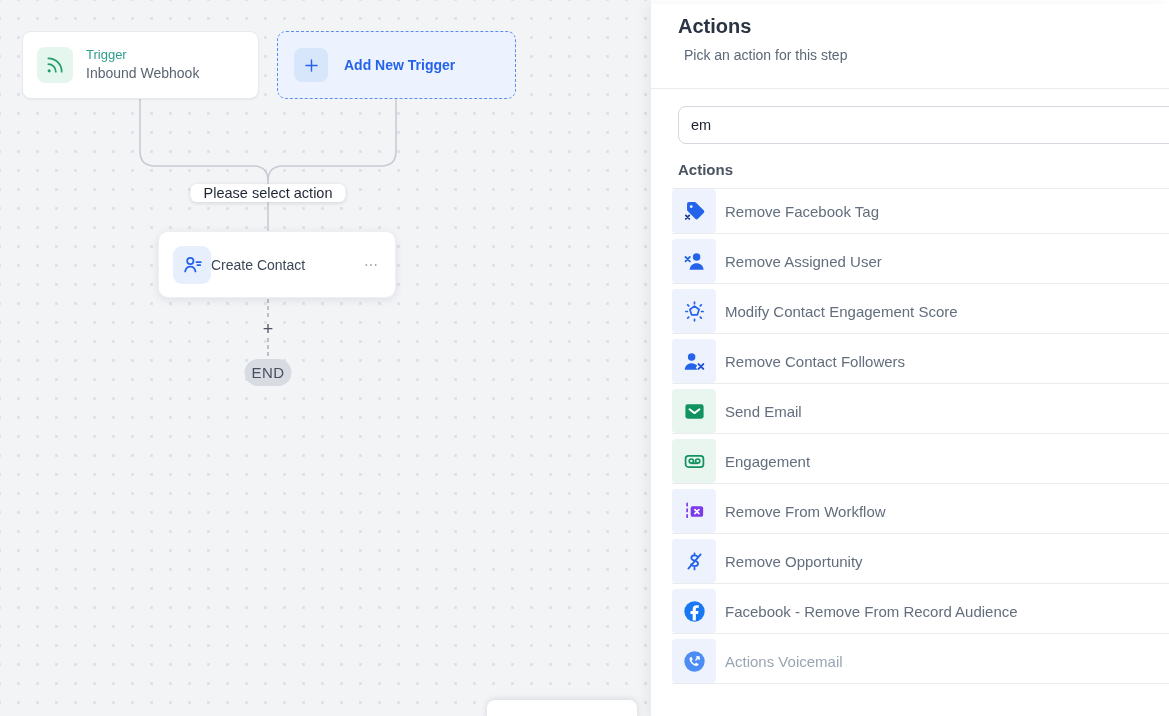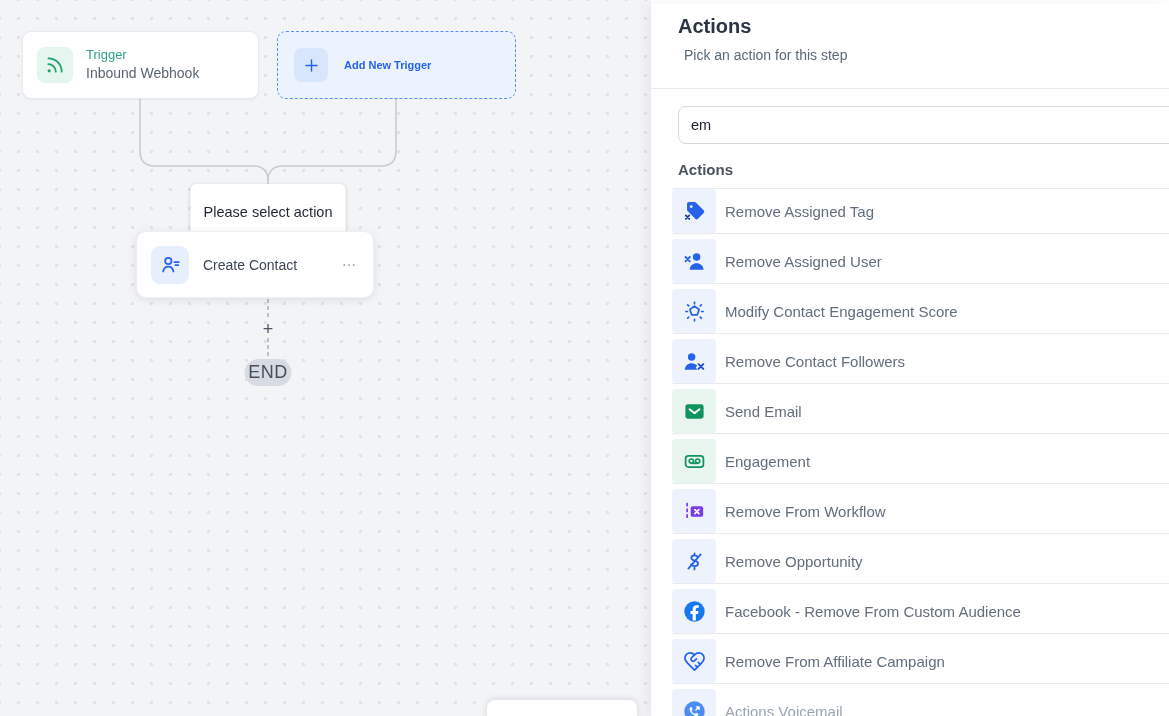--- a/index.html
+++ b/index.html
@@ -29,43 +29,43 @@
   .trigger-type{font-size:13px;color:var(--teal,#2f9e8c);}
   .trigger-name{font-size:14px;color:#5b6572;}
   .add-trigger-btn{
     position:absolute;left:277px;top:31px;width:239px;height:68px;box-sizing:border-box;
     background:#ecf3fe;border:1.5px dashed #5b8df0;border-radius:9px;
     display:flex;align-items:center;gap:16px;padding:0 16px;cursor:pointer;
   }
   .plus-tile{width:34px;height:34px;border-radius:8px;background:#d8e6fb;
     display:flex;align-items:center;justify-content:center;flex:0 0 auto;}
   .plus-tile svg{width:19px;height:19px;}
-  .add-trigger-label{font-size:11px;font-weight:bold;color:var(--accent-blue,#2563eb);}
+  .add-trigger-label{font-size:14px;font-weight:bold;color:var(--accent-blue,#2563eb);}
   .hint-label{
     position:absolute;left:268px;top:184px;transform:translateX(-50%);
     background:#fff;border-radius:6px;box-shadow:0 1px 4px rgba(16,24,40,.14);
-    padding:20px 13px;font-size:14.5px;color:#1f2633;white-space:nowrap;
-  }
-  .create-card{left:136px;top:231px;width:238px;height:67px;padding:0 14px;gap:14px;
+    padding:1px 13px;font-size:14.5px;color:#1f2633;white-space:nowrap;
+  }
+  .create-card{left:158px;top:231px;width:238px;height:67px;padding:0 14px;
     border:1px solid #edeff3;box-shadow:0 2px 8px rgba(16,24,40,.09);border-radius:10px;}
   .create-tile{width:38px;height:38px;border-radius:9px;background:#e7eefc;
     display:flex;align-items:center;justify-content:center;flex:0 0 auto;}
   .create-tile svg{width:21px;height:21px;}
   .create-label{font-size:14px;color:#3b4656;flex:1;}
   .card-menu{color:#9aa3ae;flex:0 0 auto;padding:2px;cursor:pointer;}
   .card-menu svg{width:16px;height:16px;display:block;}
   .add-step{
     position:absolute;left:268px;top:329px;transform:translate(-50%,-50%);
     font-size:18px;color:#4d5662;cursor:pointer;line-height:1;
   }
   .end-pill{
     position:absolute;left:268px;top:359px;transform:translateX(-50%);
     background:var(--end-pill-bg,#d8dce2);border-radius:14px;width:47px;height:27px;
     display:flex;align-items:center;justify-content:center;
-    font-size:18px;color:#454f5d;letter-spacing:.5px;
+    font-size:15px;color:#454f5d;letter-spacing:.5px;
   }
   .float-box{
     position:absolute;left:487px;top:700px;width:150px;height:30px;background:#fff;
     border-radius:8px;box-shadow:0 -1px 6px rgba(16,24,40,.12);
   }
   
   .panel{
     position:absolute;left:651px;top:4px;width:518px;height:716px;background:#fff;
     box-shadow:-5px 0 12px rgba(16,24,40,.05);
   }
@@ -166,21 +166,21 @@
   <div class="section-header">Actions</div>
   <ul class="action-list">
   <li class="action-row">
     <span class="tile tile-blue">
           <svg viewBox="0 0 24 24">
             <path fill="#2563eb" d="M13.6 2.8 21.6 10.8a2 2 0 0 1 0 2.8l-6 6a2 2 0 0 1-2.8 0l-8-8A2 2 0 0 1 4.2 10.2V4.2a2 2 0 0 1 2-2h6a2 2 0 0 1 1.4.6z"></path>
             <circle cx="8.6" cy="6.9" r="1.4" fill="#fff"></circle>
             <path d="M2.9 16.1l3.7 3.7M6.6 16.1l-3.7 3.7" stroke="#1e3a8a" stroke-width="1.8" stroke-linecap="round"></path>
           </svg>
         </span>
-    <span class="action-label">Remove Assigned Tag</span>
+    <span class="action-label">Remove Facebook Tag</span>
   </li>
 
   <li class="action-row">
     <span class="tile tile-blue">
           <svg viewBox="0 0 24 24">
             <circle cx="14.2" cy="7.2" r="3.9" fill="#2563eb"></circle>
             <path fill="#2563eb" d="M6.9 20.5c.5-4.4 3.4-6.7 7.3-6.7s6.8 2.3 7.3 6.7z"></path>
             <path d="M2.6 7.3l4.5 4.5M7.1 7.3l-4.5 4.5" stroke="#2563eb" stroke-width="1.9" stroke-linecap="round"></path>
           </svg>
         </span>
@@ -252,34 +252,23 @@
     <span class="action-label">Remove Opportunity</span>
   </li>
 
   <li class="action-row">
     <span class="tile tile-blue">
           <svg viewBox="0 0 24 24">
             <circle cx="12" cy="12" r="10.6" fill="#1877f2"></circle>
             <path fill="#fff" d="M13.4 21.4v-6.9h2.32l.44-2.9H13.4V9.7c0-.84.41-1.66 1.73-1.66h1.34V5.57s-1.22-.21-2.38-.21c-2.42 0-4 1.47-4 4.12v2.12H7.8v2.9h2.29v6.9z"></path>
           </svg>
         </span>
-    <span class="action-label">Facebook - Remove From Custom Audience</span>
-  </li>
-
-  <li class="action-row">
-    <span class="tile tile-blue">
-          <svg viewBox="0 0 24 24" fill="none" stroke="#2563eb" stroke-width="1.8" stroke-linecap="round" stroke-linejoin="round">
-            <path d="M19 14c1.49-1.46 3-3.21 3-5.5A5.5 5.5 0 0 0 16.5 3c-1.76 0-3 .5-4.5 2-1.5-1.5-2.74-2-4.5-2A5.5 5.5 0 0 0 2 8.5c0 2.29 1.51 4.04 3 5.5l7 7Z"></path>
-            <path d="M12 5 9.04 7.96a2.17 2.17 0 0 0 0 3.08c.82.82 2.13.85 3 .07l2.07-1.9"></path>
-            <path d="m18 15-2-2"></path>
-            <path d="m15 18-2-2"></path>
-          </svg>
-        </span>
-    <span class="action-label">Remove From Affiliate Campaign</span>
-  </li>
+    <span class="action-label">Facebook - Remove From Record Audience</span>
+  </li>
+
 
   <li class="action-row faded">
     <span class="tile tile-blue">
           <svg viewBox="0 0 24 24">
             <circle cx="12" cy="12" r="10.6" fill="#4c8cf5"></circle>
             <path fill="#fff" d="M9.1 7.6c.2.6.5 1.2.9 1.8.2.3.1.6-.1.8l-1 .95c.7 1.5 1.9 2.7 3.4 3.4l.95-1c.2-.2.5-.3.8-.1.6.4 1.2.7 1.8.9.4.1.6.5.4.9-.3 1-1.3 1.7-2.3 1.5-3.6-.65-6.5-3.5-7.1-7.1-.2-1 .5-2 1.5-2.3.4-.1.8.1.95.45z"></path>
             <path d="M13.4 10.4l3-3M14.1 7.1h2.7v2.7" stroke="#fff" stroke-width="1.4" fill="none" stroke-linecap="round" stroke-linejoin="round"></path>
           </svg>
         </span>
     <span class="action-label">Actions Voicemail</span>

